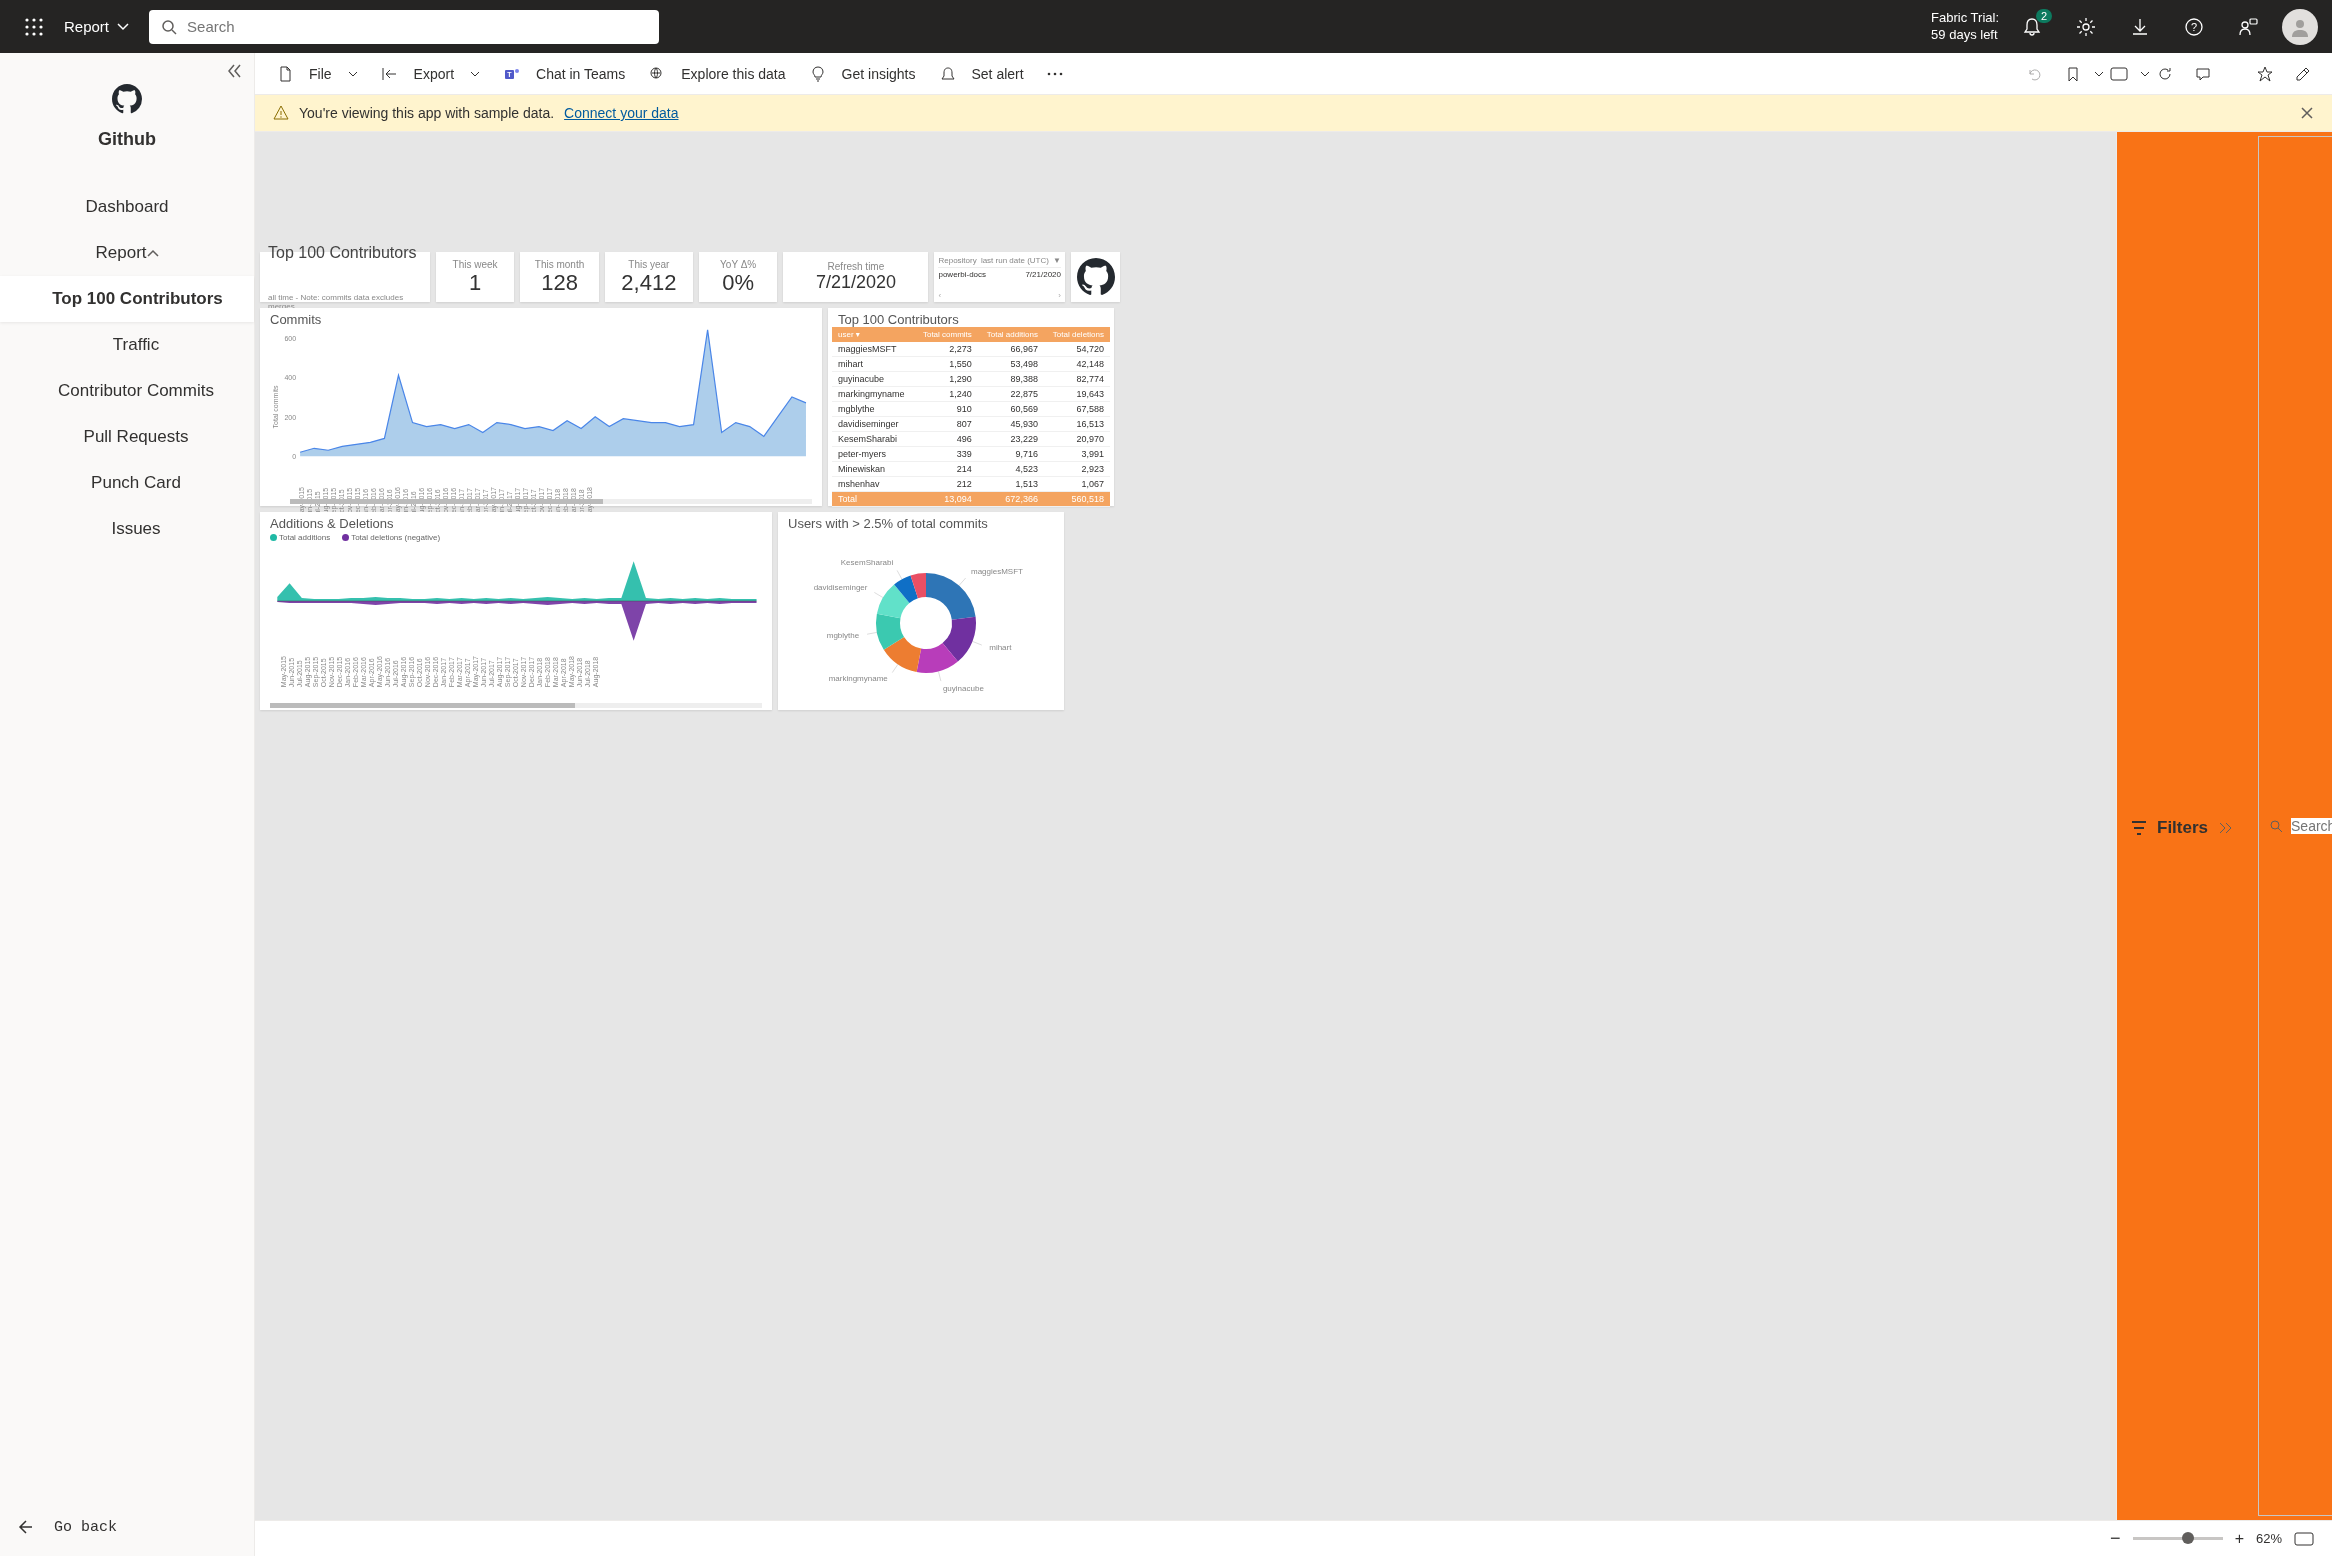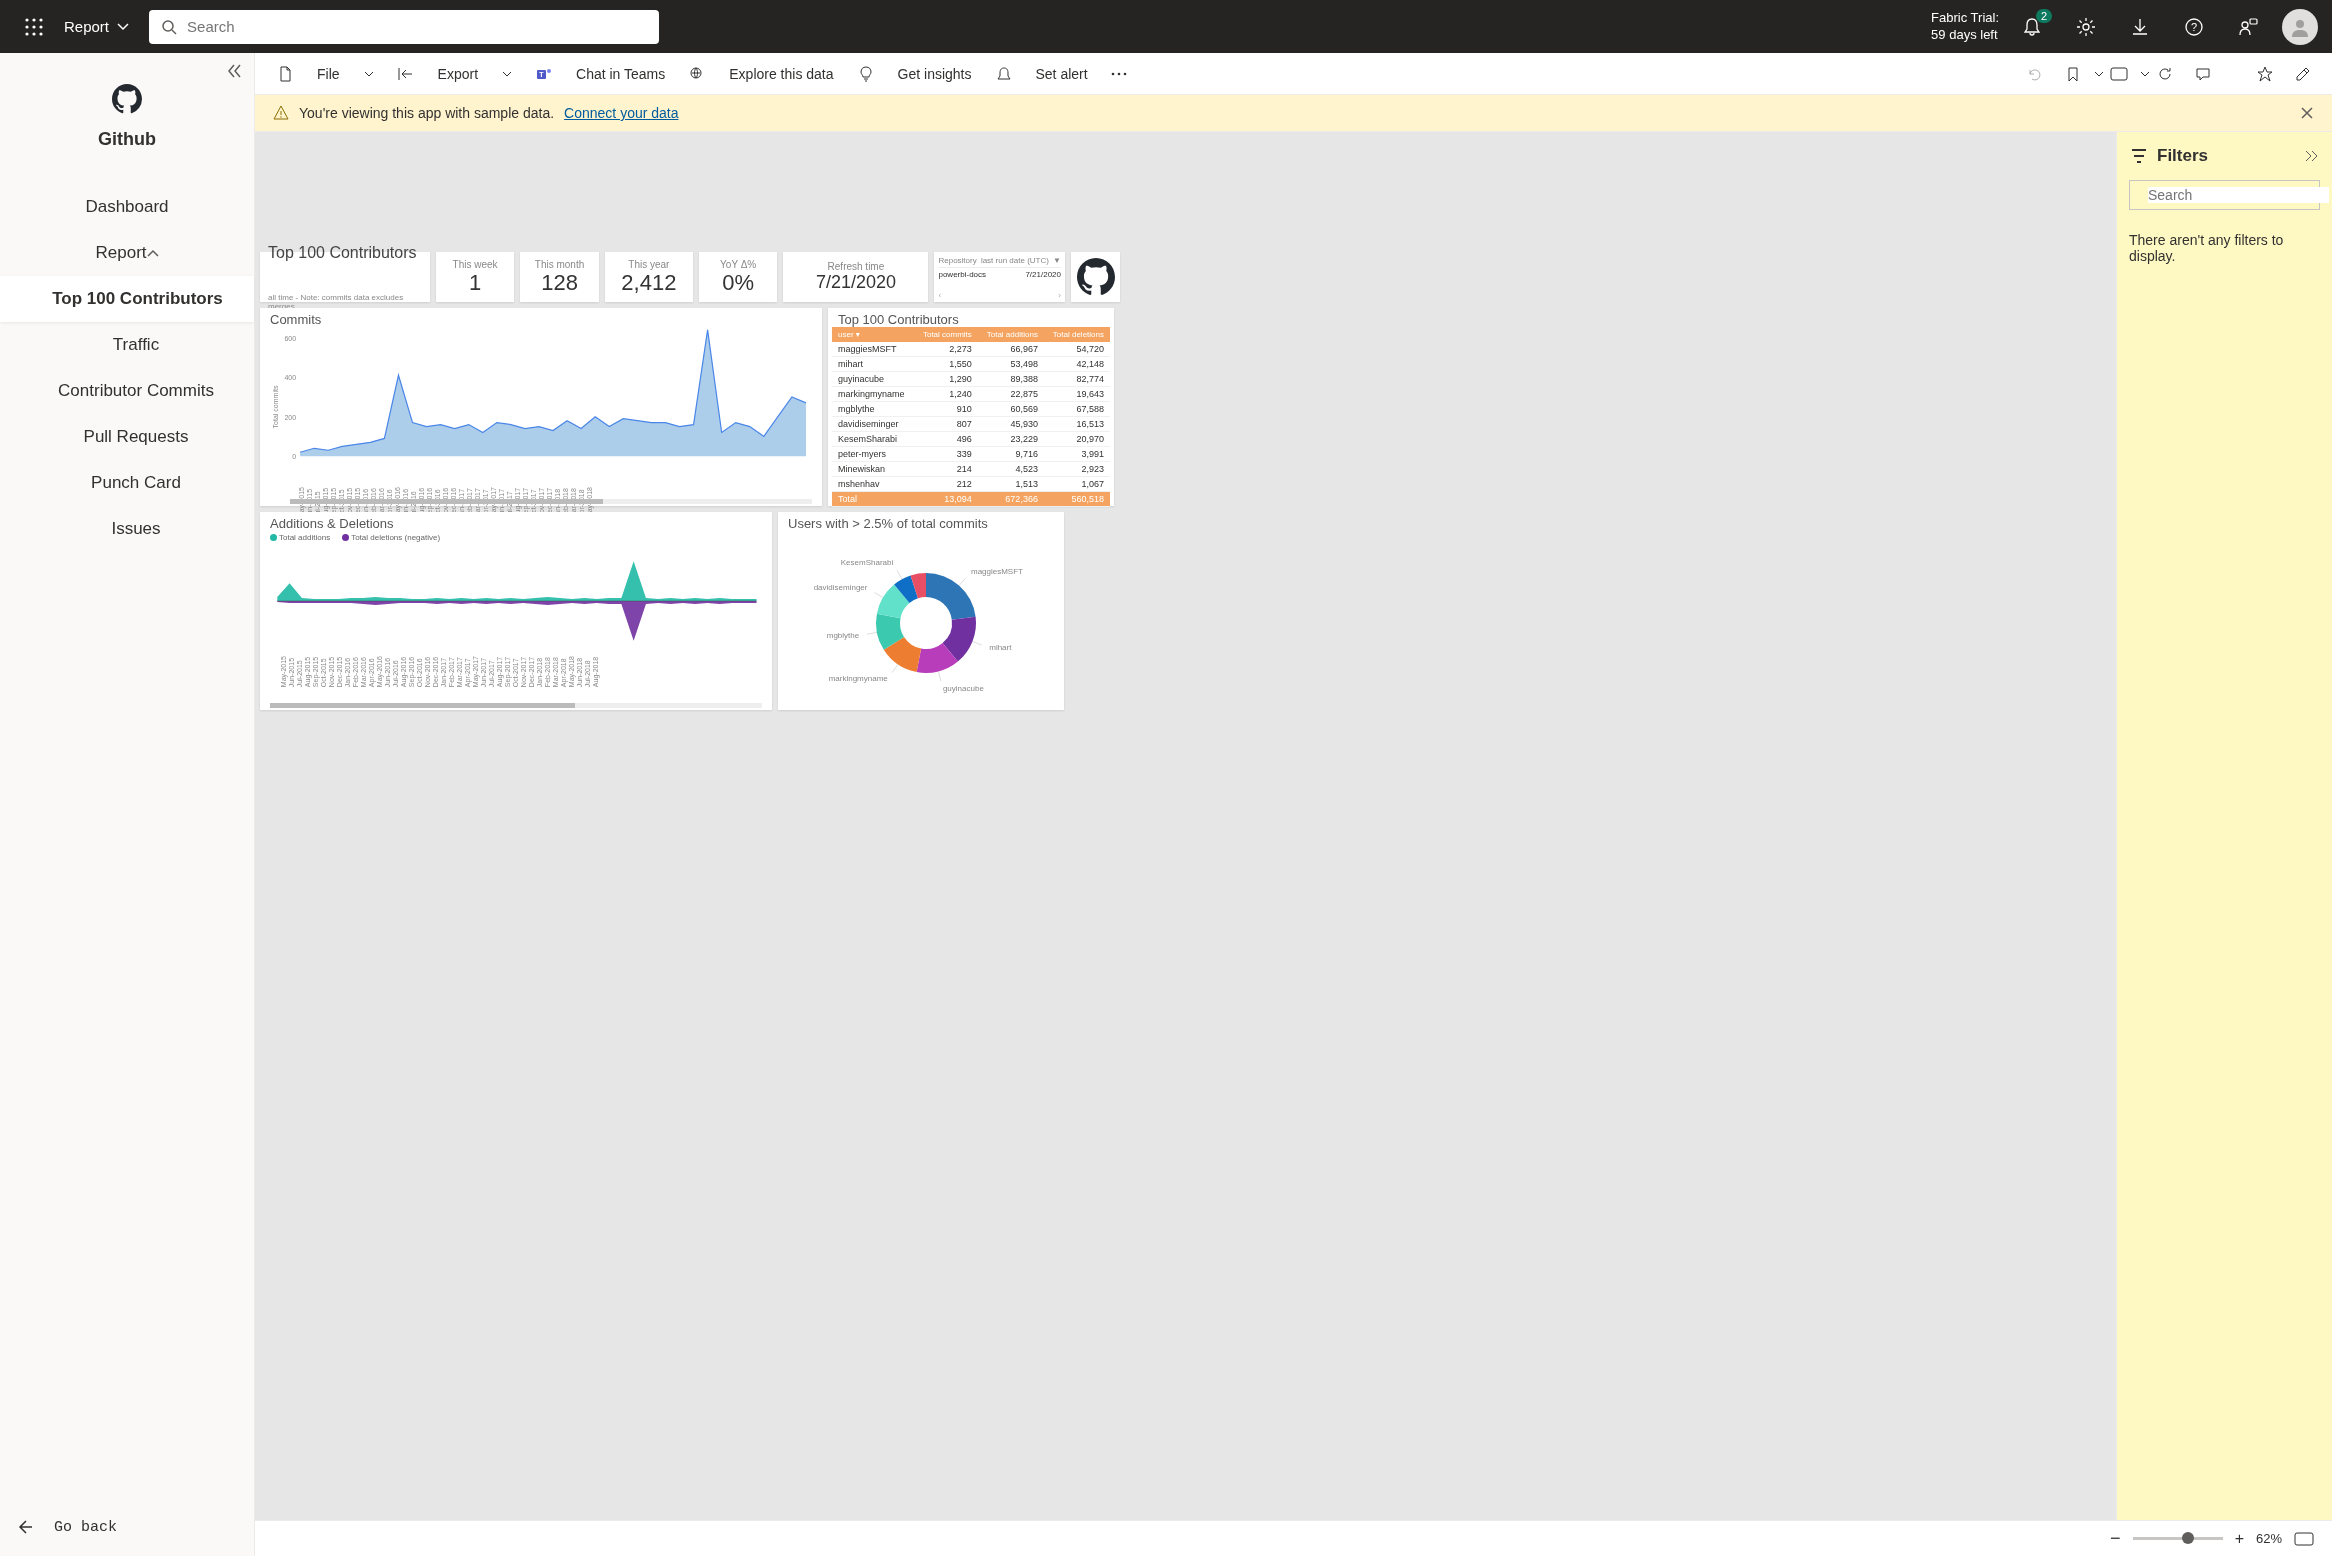--- a/index.html
+++ b/index.html
@@ -29,21 +29,21 @@
   .sb-title { font-size: 18px; font-weight: 700; margin-top: 14px; }
   .sb-nav { margin-top: 24px; flex: 1; }
   .sb-item { padding: 13px 18px; font-size: 17px; cursor: pointer; display: flex; align-items: center; justify-content: center; }
   .sb-sub { padding-left: 36px; }
   .sb-item.active { background: #fff; font-weight: 600; border-left: 3px solid transparent; box-shadow: 0 1px 3px rgba(0,0,0,.08); }
   .sb-footer { padding: 20px 18px; display: flex; align-items: center; gap: 18px; cursor: pointer; font-size: 15px; font-family: Liberation Mono, monospace; }
   
   
   .content { flex: 1; display: flex; flex-direction: column; background: #fff; overflow: hidden; }
   .cmdbar { height: 42px; border-bottom: 1px solid #edebe9; display: flex; align-items: center; padding: 0 12px; gap: 4px; }
-  .cmdbtn { display: flex; align-items: center; gap: 24px; padding: 6px 10px; cursor: pointer; font-size: 14px; border-radius: 2px; }
+  .cmdbtn { display: flex; align-items: center; gap: 16px; padding: 6px 10px; cursor: pointer; font-size: 14px; border-radius: 2px; }
   .cmdbar .cmd-spacer { margin-left: auto; }
   .cmdico { width: 34px; height: 34px; display: flex; align-items: center; justify-content: center; cursor: pointer; border-radius: 2px; }
   
   .banner { background: #fff4ce; border-bottom: 1px solid #edebe9; padding: 10px 18px; display: flex; align-items: center; gap: 10px; font-size: 14px; }
   .banner a { color: #005a9e; text-decoration: underline; cursor: pointer; }
   .banner .close { margin-left: auto; cursor: pointer; color: #605e5c; }
   
   .workspace { flex: 1; display: flex; overflow: hidden; }
   
   
@@ -87,21 +87,21 @@
   
   
   .donut-svg { display: block; margin: 4px auto; }
   .donut-lbl { font-size: 8px; fill: #888; }
   
   
   .legend { font-size: 8px; color: #666; display: flex; gap: 12px; margin: 2px 0 4px; }
   .legend .dot { width: 7px; height: 7px; display: inline-block; border-radius: 50%; margin-right: 2px; vertical-align: middle; }
   
   
-  .filters { width: 216px; border-left: 1px solid #edebe9; background: #fef9c3; display: flex; flex-direction: column; }
+  .filters { width: 216px; border-left: 1px solid #edebe9; background: #f97316; display: flex; flex-direction: row; }
   .filters-hdr { padding: 14px 14px 10px; display: flex; align-items: center; gap: 10px; font-size: 17px; font-weight: 600; }
   .filters-hdr .exp { margin-left: auto; cursor: pointer; }
   .filters-search { margin: 4px 12px; border: 1px solid #c8c6c4; display: flex; align-items: center; padding: 6px 10px; gap: 8px; }
   .filters-search input { border: none; outline: none; flex: 1; font-size: 14px; }
   .filters-empty { padding: 18px 12px; font-size: 14px; color: #323130; }
   
   
   .footer { height: 36px; border-top: 1px solid #edebe9; display: flex; align-items: center; justify-content: flex-end; padding: 0 18px; gap: 12px; font-size: 13px; color: #323130; }
   .zoom-slider { width: 90px; height: 3px; background: #c8c6c4; position: relative; }
   .zoom-slider .knob { position: absolute; left: 55%; top: -5px; width: 12px; height: 12px; border-radius: 50%; background: #605e5c; }

